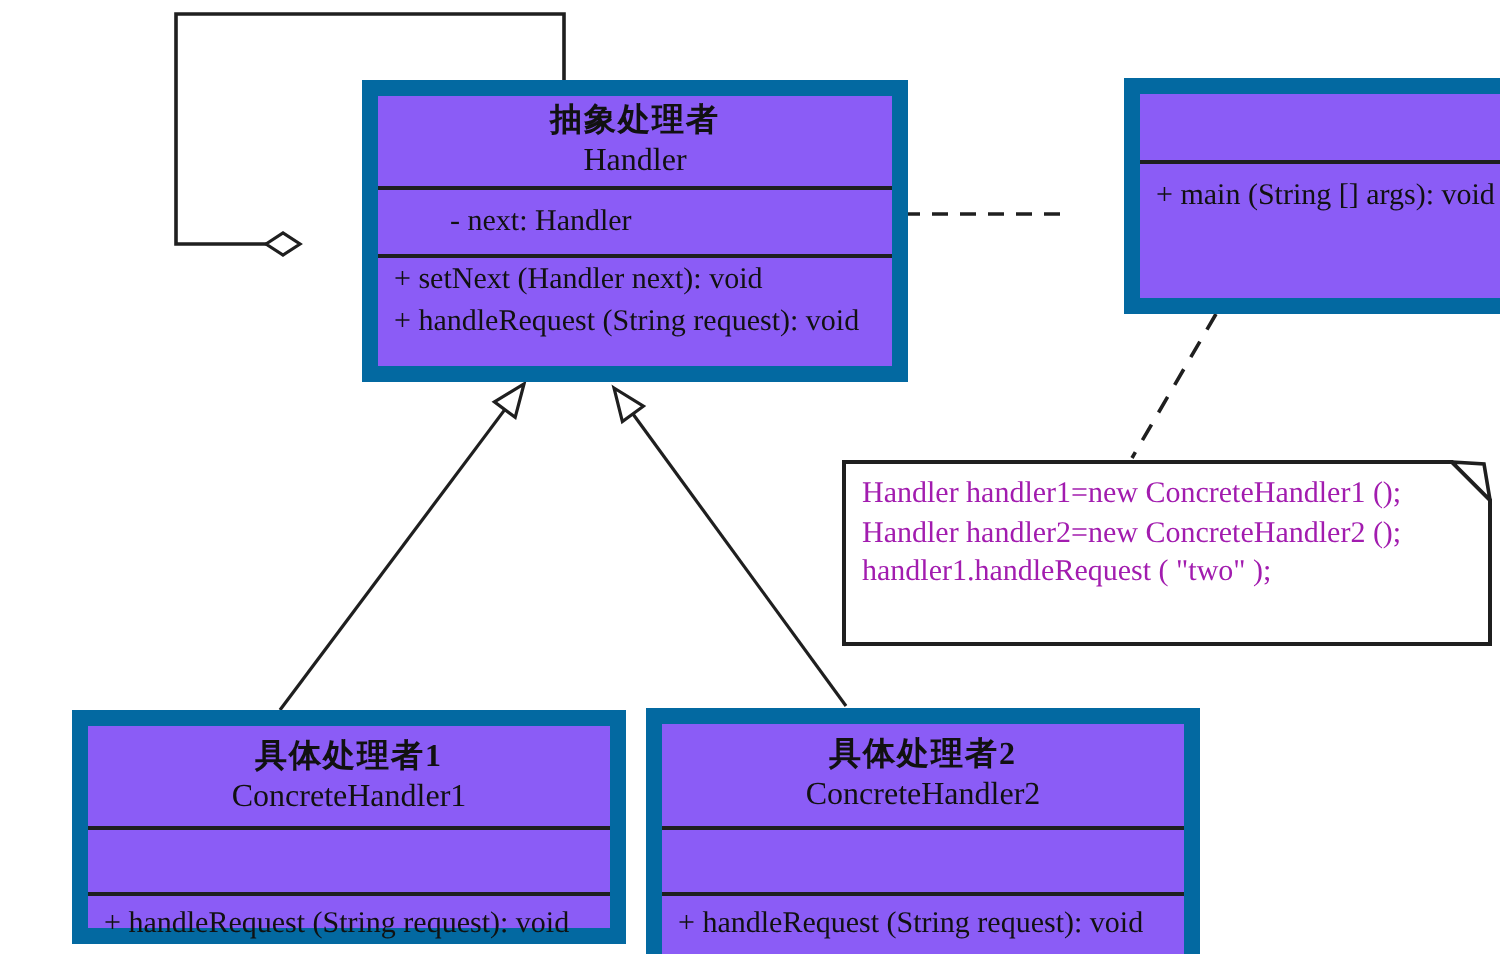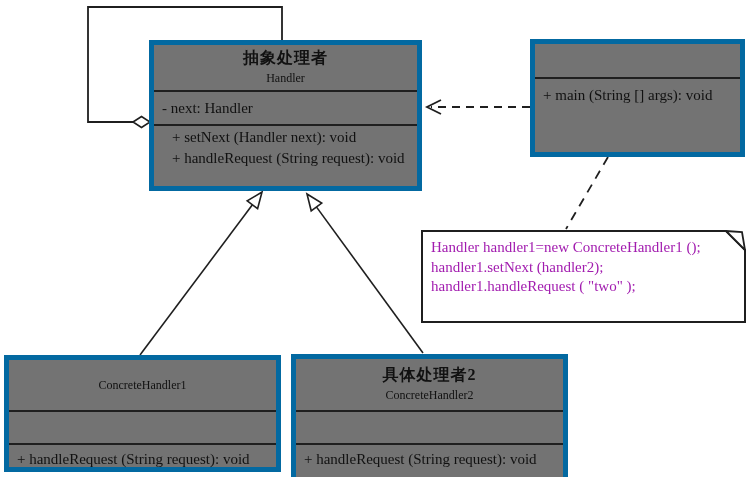--- a/index.html
+++ b/index.html
@@ -17,23 +17,24 @@
   }
   .connector-layer {
     position: absolute;
     left: 0; top: 0;
     width: 750px; height: 477px;
     pointer-events: none;
   }
   .uml-class {
     position: absolute;
     box-sizing: border-box;
-    border: 5px solid #0369a1;
-    background: #737373;
+    border: 8px solid #0369a1;
+    background: #8b5cf6;
     color: #111;
+    margin-left: 32px;
   }
   .sec {
     box-sizing: border-box;
     overflow: hidden;
   }
   .sec + .sec {
     border-top: 2px solid #1f1f1f;
   }
   .title-sec {
     display: flex;
@@ -41,37 +42,36 @@
     align-items: center;
     justify-content: center;
   }
   .title-zh {
     font-size: 16px;
     font-weight: bold;
     line-height: 21px;
     letter-spacing: 1px;
   }
   .title-en {
-    font-size: 12px;
+    font-size: 16px;
     line-height: 20px;
   }
   .member-row {
     font-size: 15px;
     line-height: 21px;
     padding-left: 8px;
     white-space: nowrap;
   }
   .center-v {
     display: flex;
     flex-direction: column;
     justify-content: center;
   }
   .methods-pad {
     padding-top: 1px;
-    padding-left: 10px;
   }
   .uml-note {
     position: absolute;
     left: 421px; top: 230px;
     width: 325px; height: 93px;
   }
   .uml-note svg {
     position: absolute;
     left: 0; top: 0;
   }
@@ -112,38 +112,39 @@
     </g>
 
     <line x1="608" y1="157" x2="566" y2="229" stroke="#1f1f1f" stroke-width="1.8" stroke-dasharray="9,7"></line>
   </svg>
 
   <div class="uml-class" style="left:149px; top:40px; width:273px; height:151px;">
     <div class="sec title-sec" style="height:45px;">
       <div class="title-zh">抽象处理者</div>
       <div class="title-en">Handler</div>
     </div>
-    <div class="sec center-v" style="height:34px;">
+    <div class="sec center-v" style="height:34px;padding-left:28px;">
       <div class="member-row">- next: Handler</div>
     </div>
     <div class="sec methods-pad" style="height:68px;">
       <div class="member-row">+ setNext (Handler next): void</div>
       <div class="member-row">+ handleRequest (String request): void</div>
     </div>
   </div>
 
   <div class="uml-class" style="left:530px; top:39px; width:215px; height:118px;">
     <div class="sec" style="height:33px;"></div>
     <div class="sec center-v" style="height:35px;justify-content:center;">
       <div class="member-row">+ main (String [] args): void</div>
     </div>
   </div>
 
   <div class="uml-class" style="left:4px; top:355px; width:277px; height:117px;">
     <div class="sec title-sec" style="height:50px;">
+      <div class="title-zh">具体处理者1</div>
       <div class="title-en">ConcreteHandler1</div>
     </div>
     <div class="sec" style="height:33px;"></div>
     <div class="sec center-v" style="height:30px;">
       <div class="member-row">+ handleRequest (String request): void</div>
     </div>
   </div>
 
   <div class="uml-class" style="left:291px; top:354px; width:277px; height:135px;">
     <div class="sec title-sec" style="height:51px;">
@@ -156,18 +157,18 @@
     </div>
   </div>
 
   <div class="uml-note">
     <svg width="325" height="93" viewBox="0 0 325 93">
       <polygon points="1,1 305,1 324,20 324,92 1,92" fill="#ffffff" stroke="#1f1f1f" stroke-width="2"></polygon>
       <polygon points="305,1 321,2 324,20" fill="#ffffff" stroke="#1f1f1f" stroke-width="1.8"></polygon>
     </svg>
     <div class="note-text">
       <div>Handler handler1=new ConcreteHandler1 ();</div>
-      <div>handler1.setNext (handler2);</div>
+      <div>Handler handler2=new ConcreteHandler2 ();</div>
       <div>handler1.handleRequest ( "two" );</div>
     </div>
   </div>
 
 </div>
 
 </body></html>

